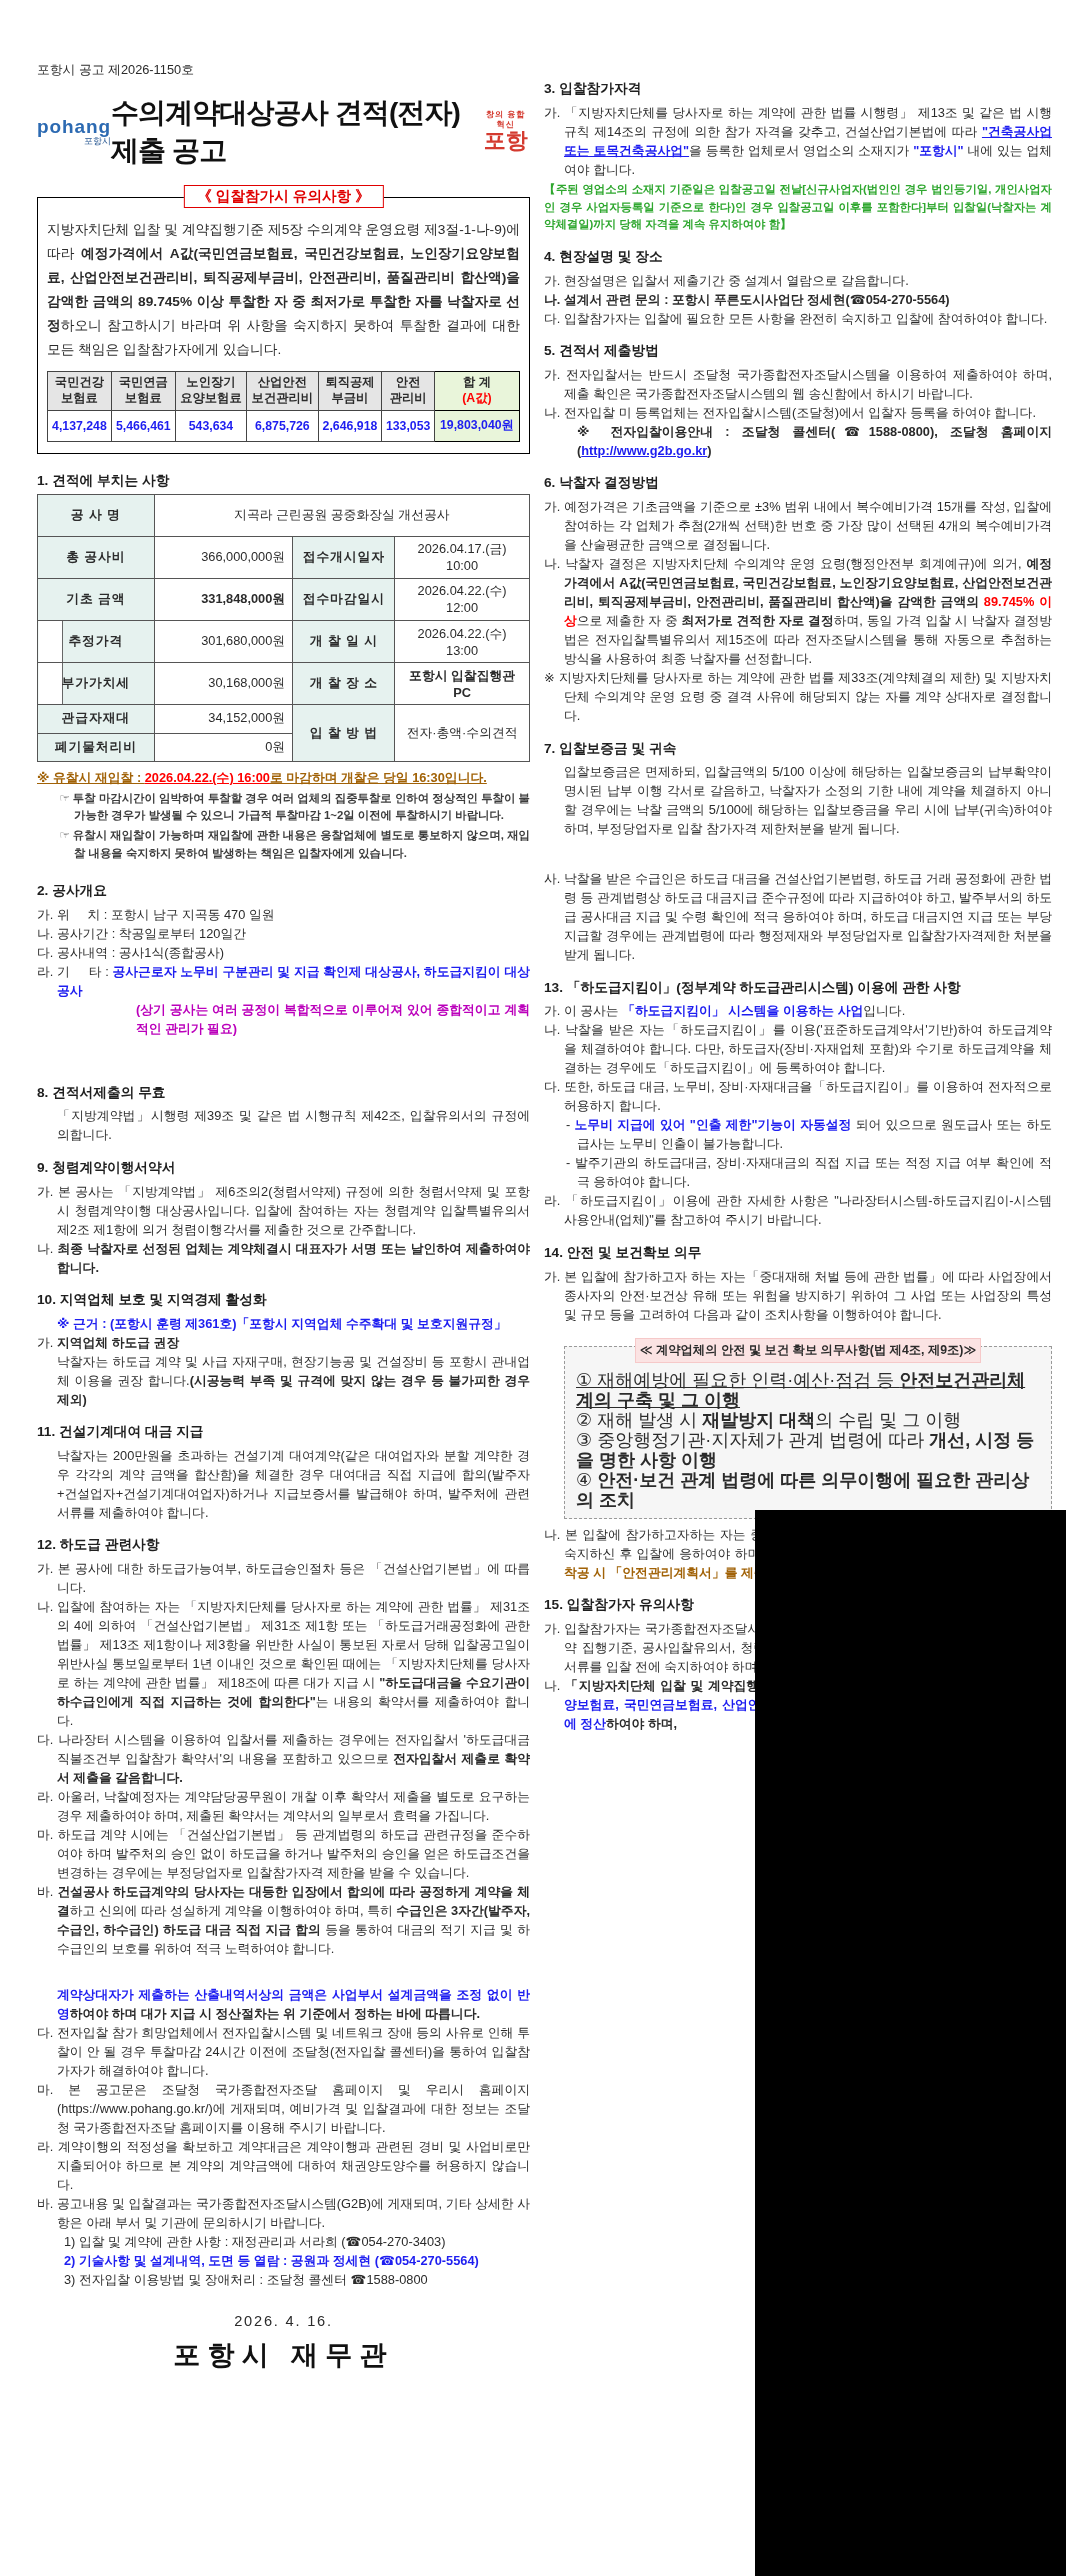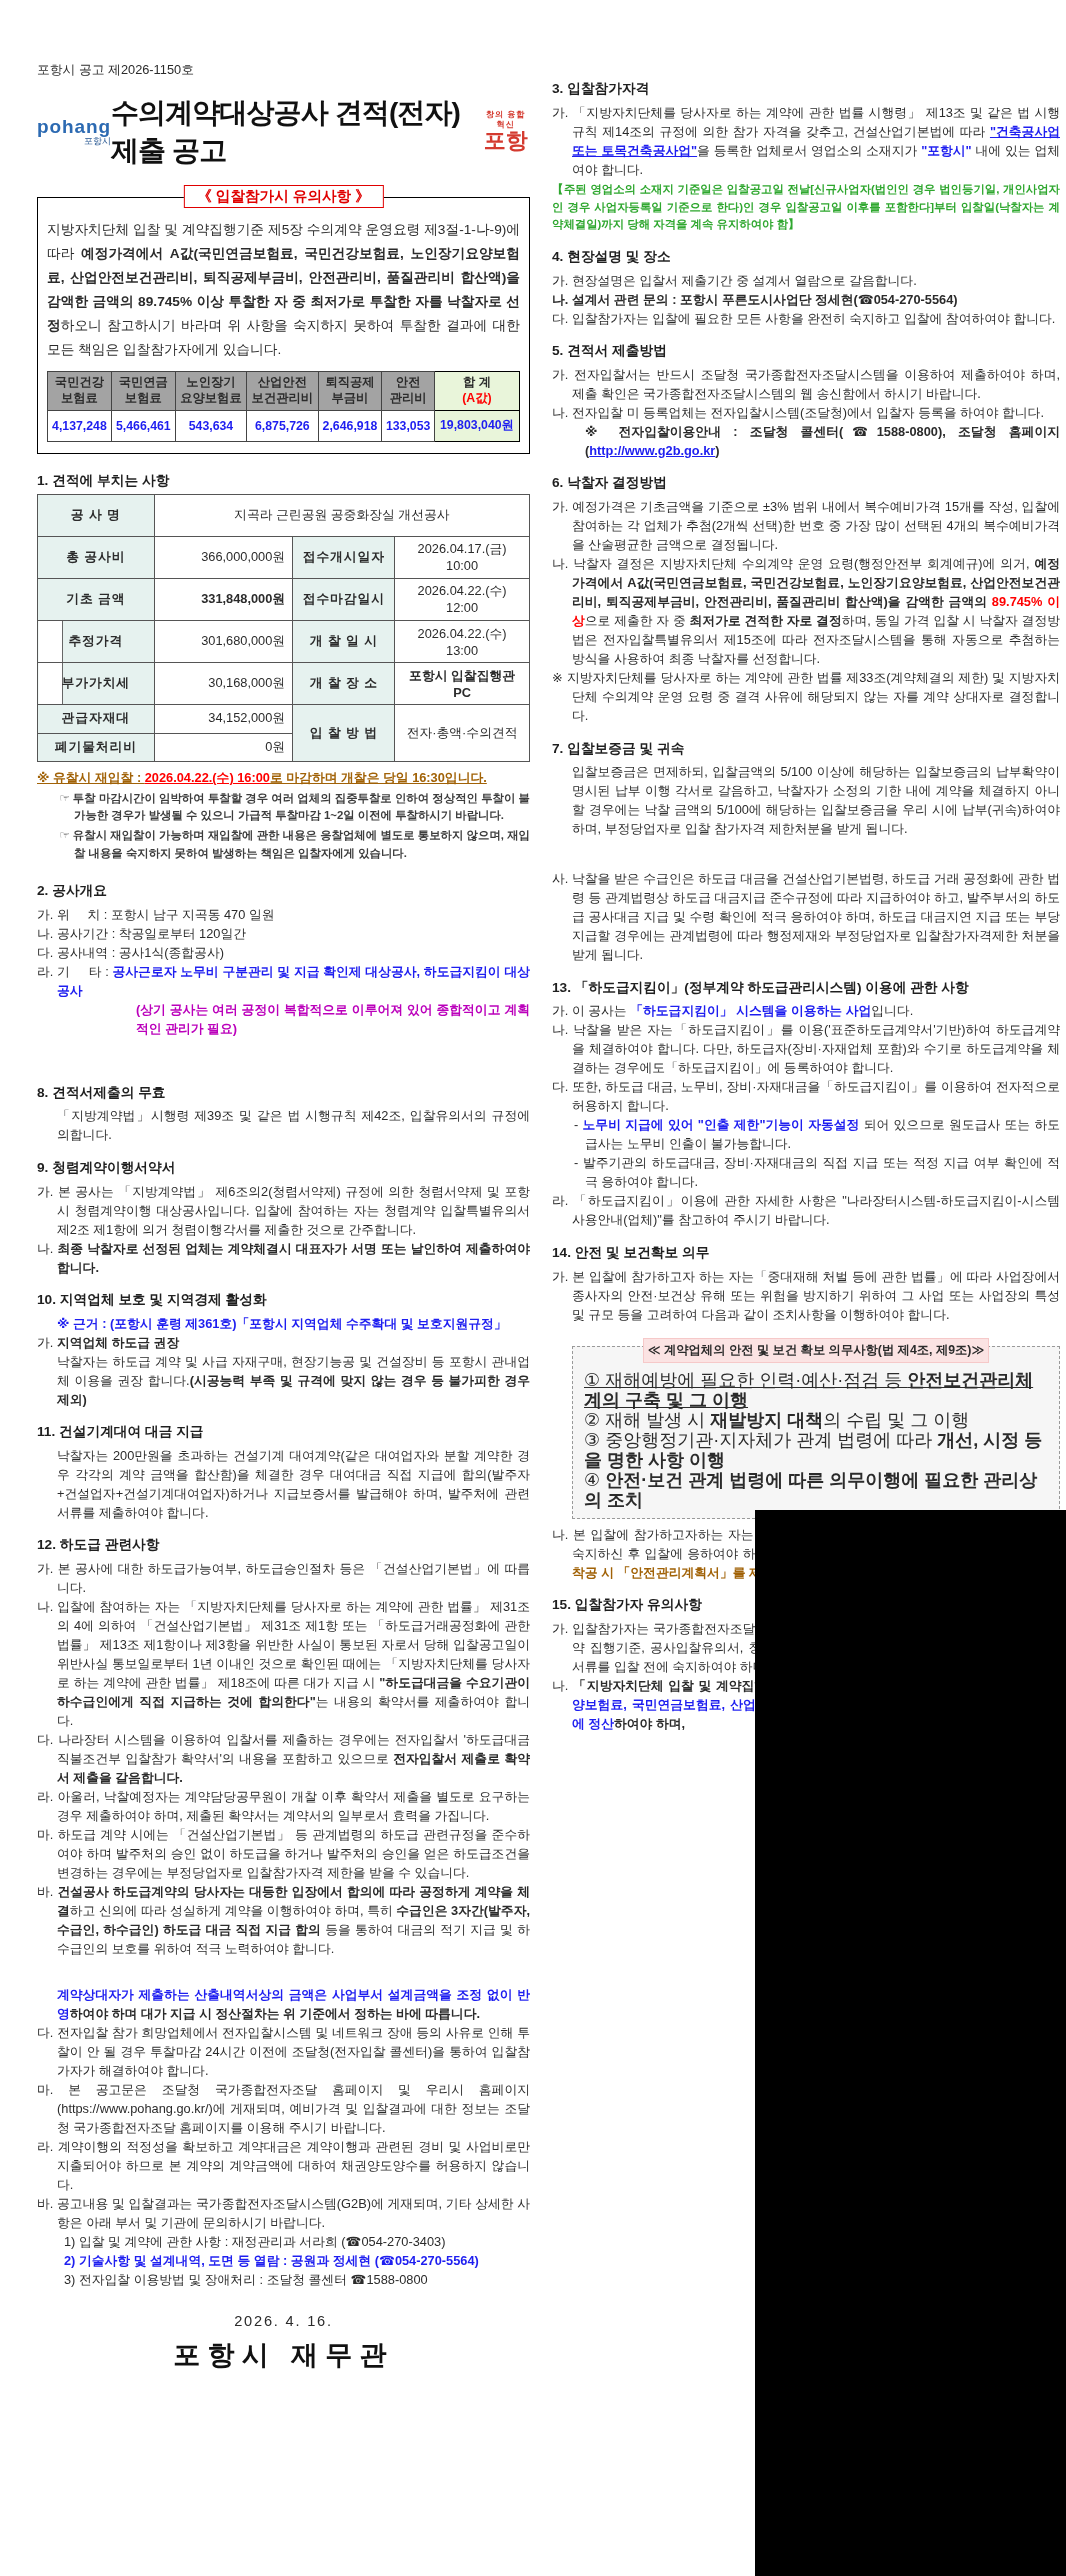--- a/index.html
+++ b/index.html
@@ -1,20 +1,20 @@
 <!DOCTYPE html>
 <html style="font-size:14.6px"><head>
 <meta charset="utf-8">
 <style>
   html,body{margin:0;padding:0;background:#ffffff;}
   body{width:1067px;height:2576px;position:relative;overflow:hidden;
        font-family:"Liberation Sans","DejaVu Sans",sans-serif;color:#2b2b2b;}
   .col{position:absolute;top:0;}
   #col-left{left:37px;width:493px;}
-  #col-right{left:544px;width:508px;margin-left:8px;}
+  #col-right{left:544px;width:508px;}
   .p{font-size:12.8px;line-height:19px;text-align:justify;margin:0;}
   .sec{font-size:13.7px;font-weight:700;color:#1f1f1f;margin:14.6px 0 4.6px 0;}
   .h1{padding-left:20px;text-indent:-20px;}
   .h1b{padding-left:20px;}
   .h2{padding-left:33px;text-indent:-11px;}
   .sub1{padding-left:27px;text-indent:0;}
   .b{font-weight:700}
   .u{text-decoration:underline}
   .bl{color:#1e1ef0;font-weight:700}
   .blu{color:#1e1ef0;font-weight:700;text-decoration:underline}
@@ -34,21 +34,21 @@
   #logo-right .small{font-size:8.2px;font-weight:700;color:#d43a2f;letter-spacing:0.9px;}
   #logo-right .big{font-size:22px;font-weight:800;color:#d43a2f;}
   
   #warnbox{margin-top:27px;border:1.8px solid #000;position:relative;padding:14.6px 9px 11px 9px;}
   #warntitle{position:absolute;top:-12.8px;left:50%;transform:translateX(-50%);
      background:#fff;border:1.8px solid #e00000;color:#e00000;font-weight:800;
      font-size:14.6px;padding:0.9px 12.8px;white-space:nowrap;}
   #warnbox .body{font-size:13.7px;line-height:24px;text-align:justify;margin-top:5.5px;}
   table.t0{border-collapse:collapse;width:100%;margin-top:9px;}
   table.t0 th,table.t0 td{border:0.9px solid #444;font-size:12.3px;text-align:center;}
-  table.t0 th{font-weight:700;padding:3.7px 0.9px;white-space:pre-line;line-height:15.5px;background:#a3a3a3;}
+  table.t0 th{font-weight:700;padding:3.7px 0.9px;white-space:pre-line;line-height:15.5px;background:#e5e5e5;}
   table.t0 td{padding:6.4px 0.9px;color:#1e1ef0;font-weight:700;}
   table.t0 .sum{background:#e9f5da;border:1.8px solid #000;}
   table.t0 th.sum .a{color:#ff0000;}
   
   table.t1{border-collapse:collapse;width:100%;margin-top:3.7px;border:1.8px solid #333;}
   table.t1 td{border:0.9px solid #555;font-size:12.8px;padding:4.6px 7.3px;height:18px;}
   table.t1 td.lab{background:#e6f2ef;text-align:center;font-weight:700;letter-spacing:0.9px;}
   table.t1 td.lab.sub{background:
       linear-gradient(to right,#555 0,#555 0.9px,transparent 0.9px) 24px 0/0.9px 100% no-repeat,
       linear-gradient(to right,#ffffff 0 24px,#e6f2ef 24px);}

